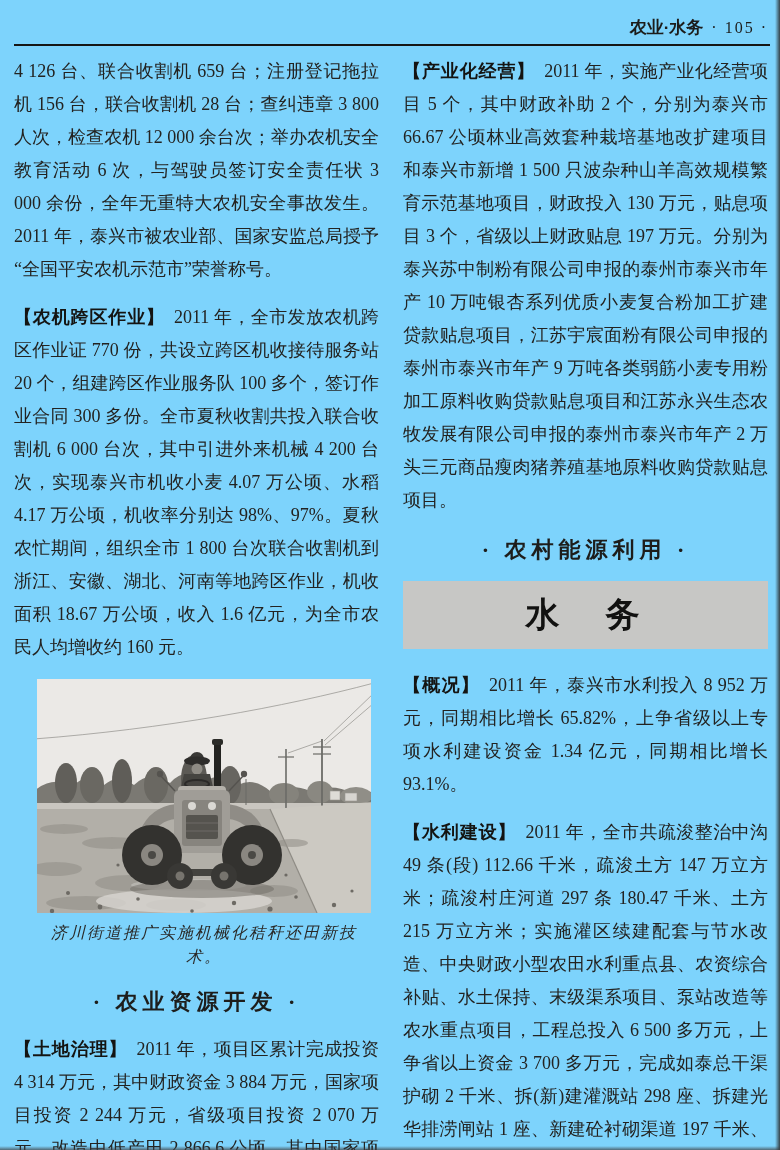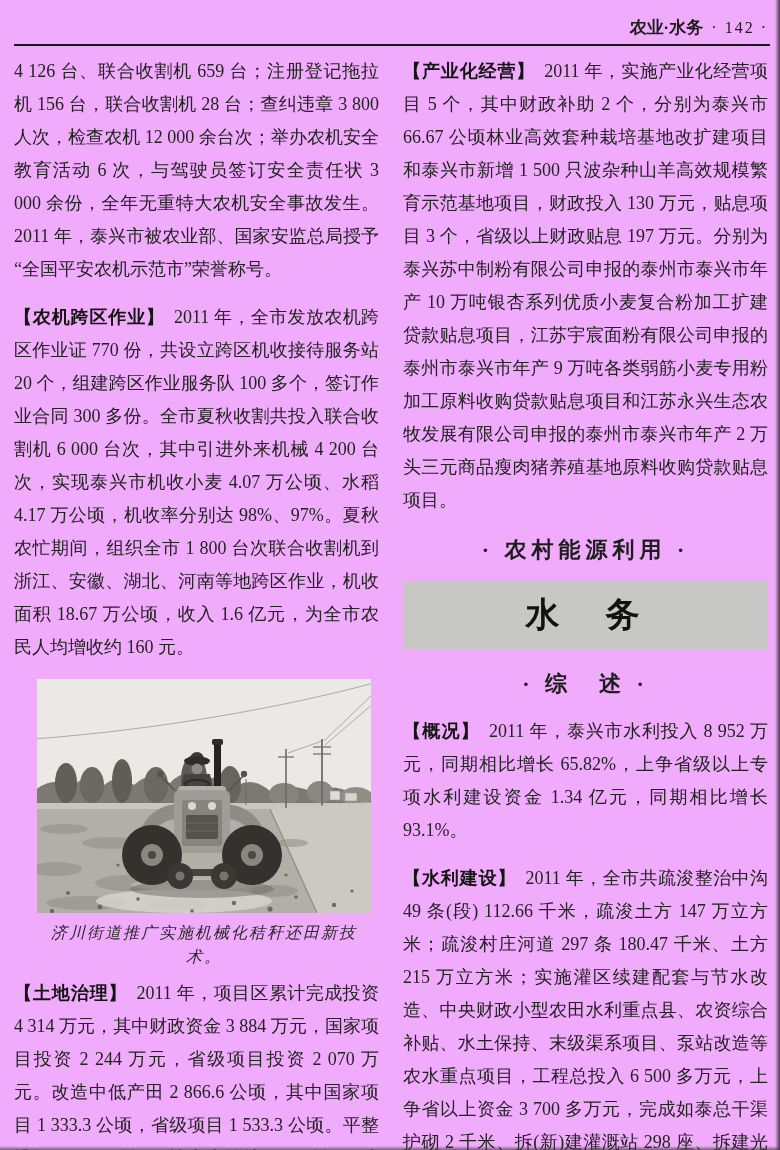--- a/index.html
+++ b/index.html
@@ -1,17 +1,17 @@
 <!DOCTYPE html>
 <html lang="zh"><head>
 <meta charset="utf-8">
 <style>
   html,body{margin:0;padding:0;background:#e8e8e6;}
   body{width:780px;height:1150px;font-family:"Liberation Serif","DejaVu Serif",serif;}
-  .page{position:relative;width:780px;height:1150px;background:#f0abfc;overflow:hidden;box-sizing:border-box;}
+  .page{position:relative;width:780px;height:1150px;background:#7dd3fc;overflow:hidden;box-sizing:border-box;}
   .scan-edge-right{position:absolute;top:0;right:0;width:5px;height:100%;
     background:linear-gradient(to right,rgba(0,0,0,0),rgba(40,40,40,.85));}
   .scan-edge-bottom{position:absolute;bottom:0;left:0;width:100%;height:4px;
     background:linear-gradient(to bottom,rgba(0,0,0,0),rgba(60,60,60,.7));}
 
   .header{padding:16px 12px 5px 14px;display:flex;justify-content:flex-end;align-items:baseline;gap:8px;}
   .header .sec{font-family:"Liberation Sans","DejaVu Sans",sans-serif;font-weight:bold;font-size:17px;color:#1c1c1a;}
   .header .pg{font-size:16px;color:#1c1c1a;letter-spacing:2px;}
   .header-rule{height:0;border-bottom:2.6px solid #161614;margin:0 10px 0 14px;}
 
@@ -38,21 +38,21 @@
   .caption-line{font-size:16px;font-style:italic;color:#2a2a28;text-align:center;letter-spacing:2px;line-height:24px;}
   .credit-line{font-size:15.5px;font-style:italic;color:#2a2a28;text-align:right;padding-right:26px;line-height:24px;letter-spacing:1px;}
 </style>
 </head>
 <body>
 
 <div class="page">
 
   <div class="header">
     <span class="sec">农业·水务</span>
-    <span class="pg">· 142 ·</span>
+    <span class="pg">· 105 ·</span>
   </div>
   <div class="header-rule"></div>
 
   <div class="columns">
 
     <div class="col">
       <p class="body-text">4 126 台、联合收割机 659 台；注册登记拖拉机 156 台，联合收割机 28 台；查纠违章 3 800 人次，检查农机 12 000 余台次；举办农机安全教育活动 6 次，与驾驶员签订安全责任状 3 000 余份，全年无重特大农机安全事故发生。2011 年，泰兴市被农业部、国家安监总局授予“全国平安农机示范市”荣誉称号。</p>
 
       <p class="body-text"><span class="entry-label">【农机跨区作业】</span><span>2011 年，全市发放农机跨区作业证 770 份，共设立跨区机收接待服务站 20 个，组建跨区作业服务队 100 多个，签订作业合同 300 多份。全市夏秋收割共投入联合收割机 6 000 台次，其中引进外来机械 4 200 台次，实现泰兴市机收小麦 4.07 万公顷、水稻 4.17 万公顷，机收率分别达 98%、97%。夏秋农忙期间，组织全市 1 800 台次联合收割机到浙江、安徽、湖北、河南等地跨区作业，机收面积 18.67 万公顷，收入 1.6 亿元，为全市农民人均增收约 160 元。</span></p>
 
@@ -177,35 +177,35 @@
               <circle cx="190" cy="197" r="13" fill="#393835"></circle>
               <circle cx="190" cy="197" r="4.5" fill="#77746e"></circle>
             </g>
           </svg>
         </div>
         <figcaption>
           <div class="caption-line">济川街道推广实施机械化秸秆还田新技术。</div>
         </figcaption>
       </figure>
 
+      <div class="section-heading">· 农业资源开发 ·</div>
 
       <p class="body-text"><span class="entry-label">【土地治理】</span><span>2011 年，项目区累计完成投资 4 314 万元，其中财政资金 3 884 万元，国家项目投资 2 244 万元，省级项目投资 2 070 万元。改造中低产田 2 866.6 公顷，其中国家项目 1 333.3 公顷，省级项目 1 533.3 公顷。平整垛子田 89.3 公顷，填塞废沟塘 24.5 公顷，疏浚排水沟、生产沟 94 条，整修渠道 109 条，累计投入 30.8 万个劳动日，完成各类土方 141.6 万立方米，新增耕地 24 公顷。项目区新建各类田间配套建筑物 155 座，新建电站 73 座、硬质衬渠 112.7 千米、埋设管道 6 千米、混凝土路 52 千米、砂石路 15.9 千米，新植绿化苗木 6 万株。累计整合农业、水利、交通、财政等部门的支农资金近 1 000 多万元，吸引企业、合作社和大户投入 2 000 多万元。</span></p>
     </div>
 
     <div class="col">
       <p class="body-text"><span class="entry-label">【产业化经营】</span><span>2011 年，实施产业化经营项目 5 个，其中财政补助 2 个，分别为泰兴市 66.67 公顷林业高效套种栽培基地改扩建项目和泰兴市新增 1 500 只波杂种山羊高效规模繁育示范基地项目，财政投入 130 万元，贴息项目 3 个，省级以上财政贴息 197 万元。分别为泰兴苏中制粉有限公司申报的泰州市泰兴市年产 10 万吨银杏系列优质小麦复合粉加工扩建贷款贴息项目，江苏宇宸面粉有限公司申报的泰州市泰兴市年产 9 万吨各类弱筋小麦专用粉加工原料收购贷款贴息项目和江苏永兴生态农牧发展有限公司申报的泰州市泰兴市年产 2 万头三元商品瘦肉猪养殖基地原料收购贷款贴息项目。</span></p>
 
       <div class="section-heading">· 农村能源利用 ·</div>
 
 
       <div class="banner">
         <span>水　务</span>
       </div>
 
-      <div class="section-heading">· 综　述 ·</div>
 
       <p class="body-text"><span class="entry-label">【概况】</span><span>2011 年，泰兴市水利投入 8 952 万元，同期相比增长 65.82%，上争省级以上专项水利建设资金 1.34 亿元，同期相比增长 93.1%。</span></p>
 
       <p class="body-text"><span class="entry-label">【水利建设】</span><span>2011 年，全市共疏浚整治中沟 49 条(段) 112.66 千米，疏浚土方 147 万立方米；疏浚村庄河道 297 条 180.47 千米、土方 215 万立方米；实施灌区续建配套与节水改造、中央财政小型农田水利重点县、农资综合补贴、水土保持、末级渠系项目、泵站改造等农水重点项目，工程总投入 6 500 多万元，上争省以上资金 3 700 多万元，完成如泰总干渠护砌 2 千米、拆(新)建灌溉站 298 座、拆建光华排涝闸站 1 座、新建砼衬砌渠道 197 千米、配套建设过路涵及沟口涵共计 163 座。维修改造小型泵站 43 座、新建干河农桥 23 座；编制完成《泰兴市城市水环境治理规划》，组织实施徐庄河整治工程，整治河道 1 100 米；实施城区延陵中沟整治、羌溪河东侧挡土墙工程；完成城区黑臭河流专项整治工作，对内城河、外城河、东城河等城区 12 条河道进行疏浚清淤、拆除坝埂，清除河道内杂物；开展污水管网工</span></p>
     </div>
 
   </div>
 
   <div class="scan-edge-right"></div>
   <div class="scan-edge-bottom"></div>

